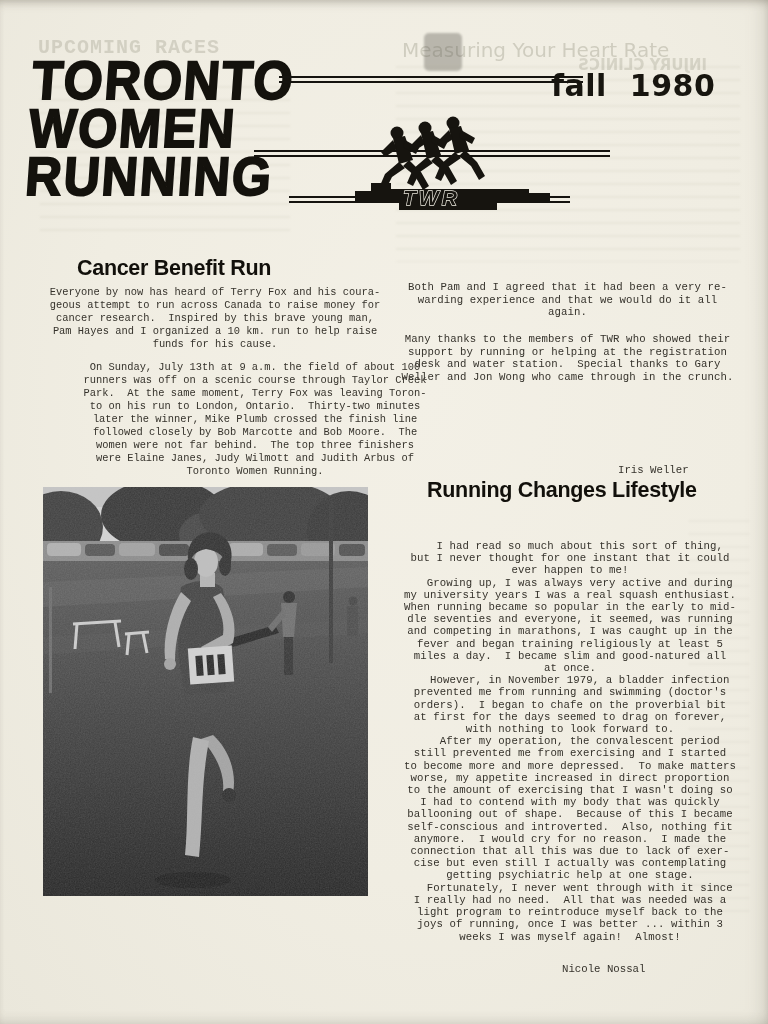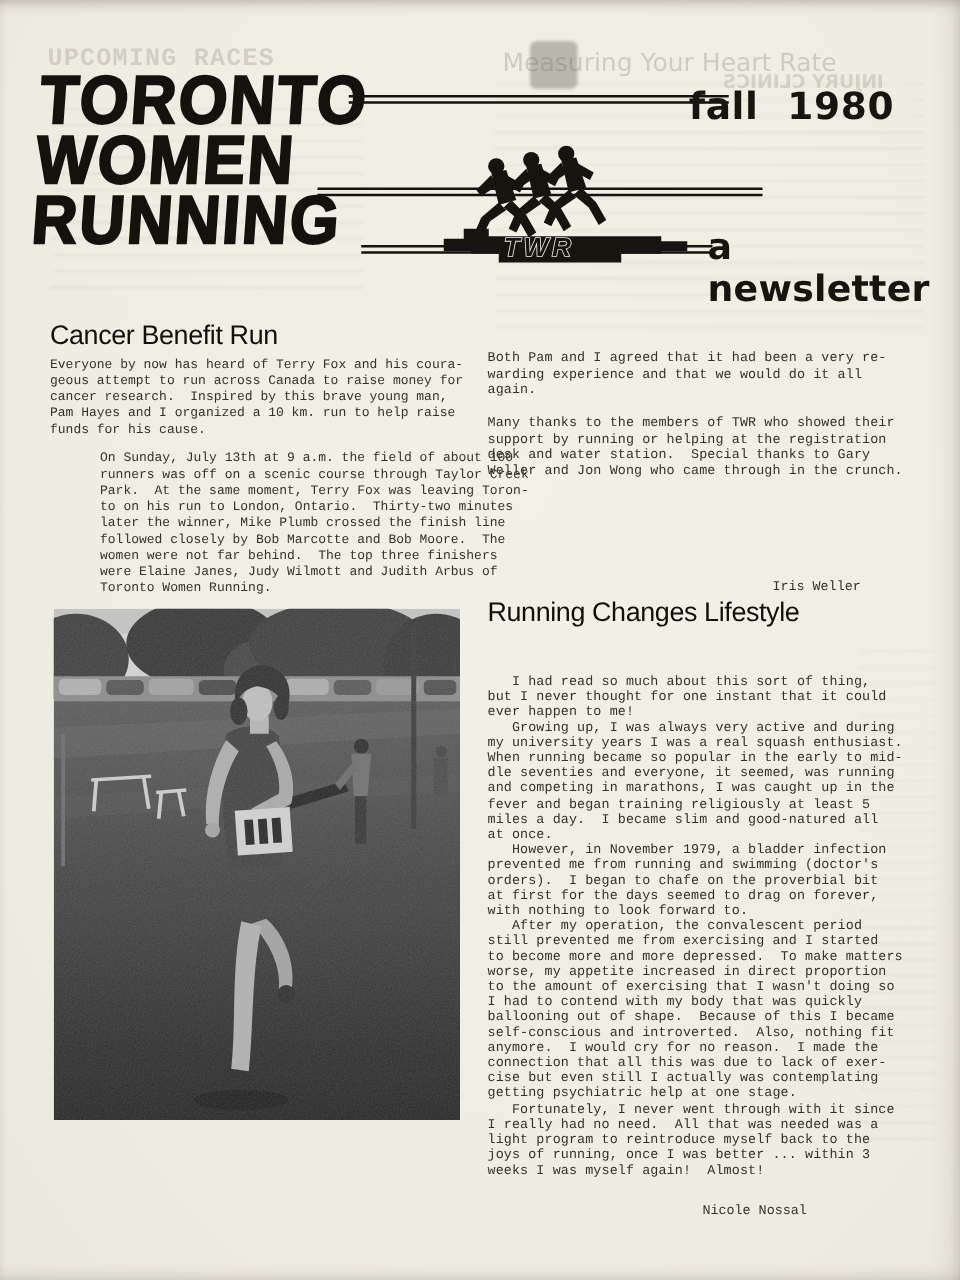--- a/index.html
+++ b/index.html
@@ -29,22 +29,22 @@
   .mast-title div{height:48px;}
   .drule{position:absolute;height:7px;border-top:2.2px solid #15130f;border-bottom:2.2px solid #15130f;box-sizing:border-box;}
   .r1{left:279px;top:76px;width:304px;}
   .r2{left:254px;top:150px;width:356px;}
   .r3{left:289px;top:196px;width:281px;}
   .issue{left:551px;top:68px;width:175px;font-family:"DejaVu Sans",sans-serif;font-size:30px;font-weight:bold;word-spacing:12px;letter-spacing:.5px;color:#17150f;}
   .tagline{left:566px;top:180px;width:200px;font-family:"DejaVu Sans",sans-serif;font-size:29px;font-weight:bold;letter-spacing:.2px;color:#17150f;}
   .logo{left:345px;top:110px;width:205px;height:102px;}
   .address{left:36px;top:212px;width:440px;font-family:"Liberation Serif",serif;font-size:13px;letter-spacing:.2px;color:#26231c;}
   
-  .h1{position:absolute;font-size:21.5px;font-weight:normal;letter-spacing:-.3px;color:#12100b;}
-  .tw{position:absolute;font-family:"Liberation Mono",monospace;white-space:pre;color:#35322b;}
+  .h1{position:absolute;font-size:21.5px;font-weight:bold;letter-spacing:-.3px;color:#12100b;margin-left:37px;}
+  .tw{position:absolute;font-family:"Liberation Mono",monospace;white-space:pre;color:#35322b;text-align:center;}
   .twL{font-size:10.4px;line-height:13px;}
   .twR{font-size:10.7px;line-height:12.6px;letter-spacing:.1px;}
   .twB{font-size:10.7px;line-height:12.2px;letter-spacing:.1px;}
   .byline{position:absolute;font-family:"Liberation Mono",monospace;font-size:10.7px;color:#35322b;}
   
   .photo{left:43px;top:487px;width:325px;height:409px;filter:grayscale(1) contrast(.93) brightness(1.02);}
   .photo svg{display:block;width:100%;height:100%;}
 </style>
 </head>
 <body>
@@ -61,21 +61,20 @@
 
   <div class="abs mast-title">
     <div>TORONTO</div>
     <div>WOMEN</div>
     <div>RUNNING</div>
   </div>
   <div class="drule r1"></div>
   <div class="drule r2"></div>
   <div class="drule r3"></div>
   <div class="abs issue">fall 1980</div>
-  <div class="abs tagline">a newsletter</div>
 
   <div class="abs logo">
     <svg viewBox="0 0 205 102" xmlns="http://www.w3.org/2000/svg">
       <defs>
         <g id="rnr" fill="#16140f">
           <circle cx="18" cy="7" r="6.5"></circle>
           <path d="M14,12 L26,10 L34,34 L20,38 Z"></path>
           <path d="M14,14 L2,26 L6,31 L18,23 Z"></path>
           <path d="M26,14 L40,22 L37,28 L24,21 Z"></path>
           <path d="M20,36 L6,48 L0,62 L6,65 L13,51 L26,42 Z"></path>

